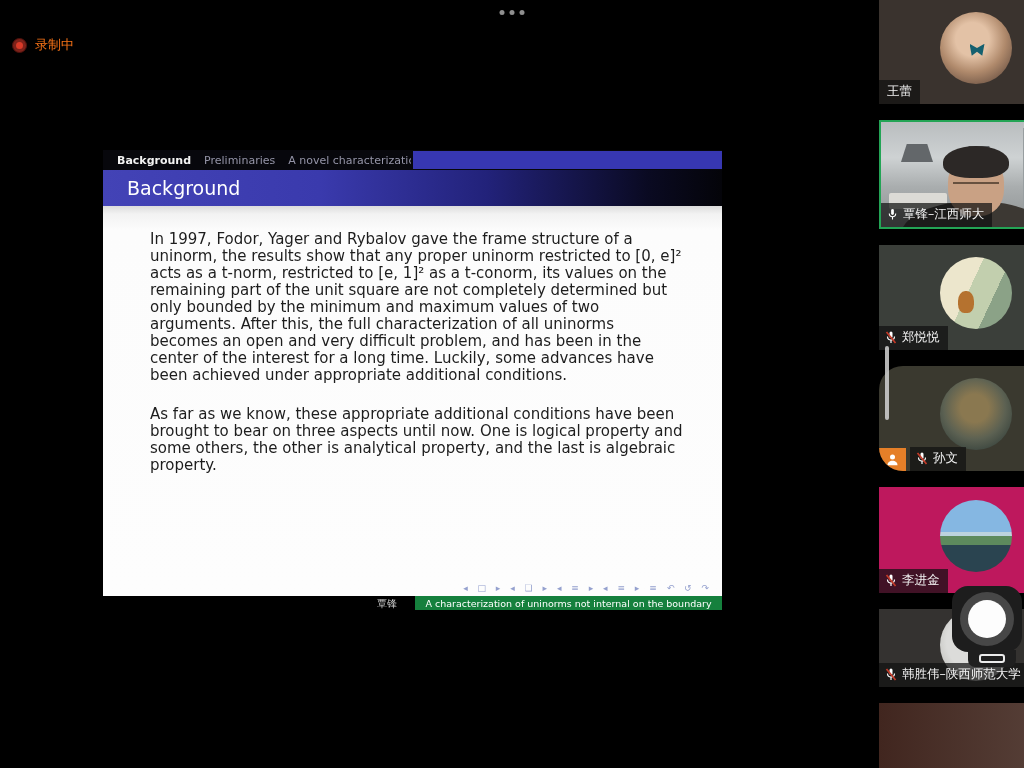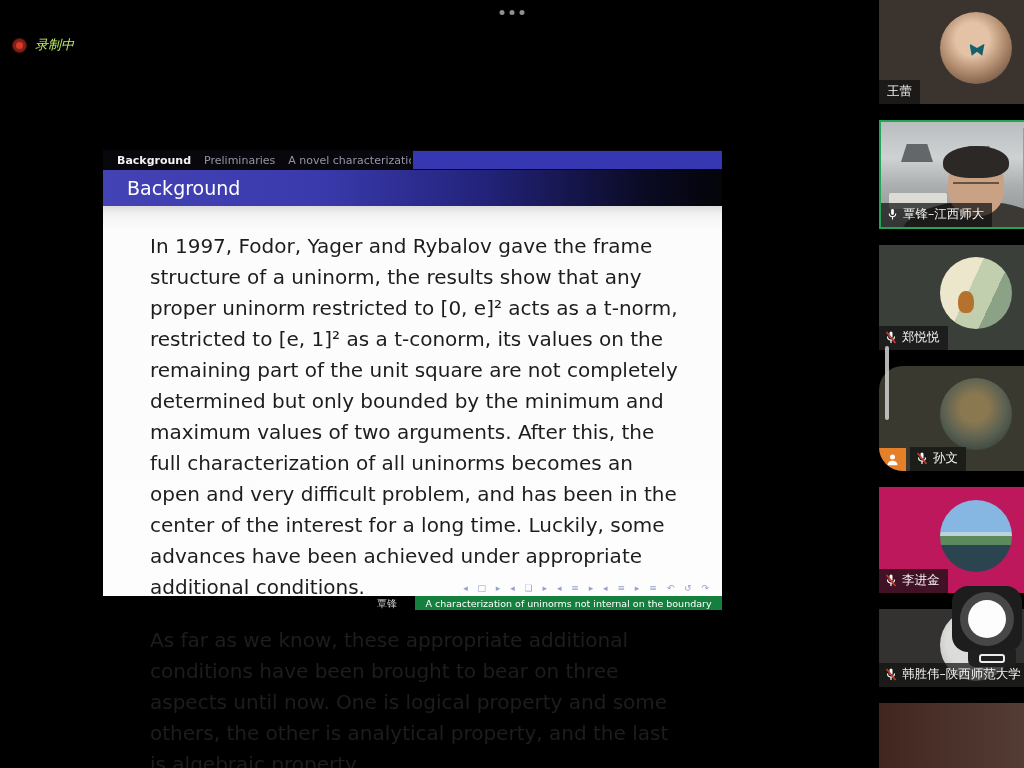--- a/index.html
+++ b/index.html
@@ -14,41 +14,41 @@
 
   
   .top-dots { position:absolute; top:6px; left:50%; transform:translateX(-50%);
     display:flex; gap:5px; padding:4px; }
   .top-dots i { width:5px; height:5px; border-radius:50%; background:#8f8f8f; }
 
   .rec { position:absolute; top:36px; left:12px; display:flex; align-items:center; gap:8px; }
   .rec-dot { width:15px; height:15px; border-radius:50%; background:#7e221a;
     border:1px solid #4c110c; display:flex; align-items:center; justify-content:center; }
   .rec-dot i { width:7px; height:7px; border-radius:50%; background:#d93a28; }
-  .rec-label { color:#bef264; font-size:13px;font-style:italic; }
+  .rec-label { color:#f97316; font-size:13px; }
 
   
   .slide { position:absolute; left:103px; top:150px; width:619px; }
 
   .slide-nav { position:relative; height:20px; background:#07070c; }
   .nav-texts { position:absolute; left:0; top:0; bottom:0; width:308px;
     display:flex; align-items:center; gap:13px; padding-left:14px;
     overflow:hidden; white-space:nowrap; }
   .nav-item { font-size:11px; color:#9595a8; }
   .nav-item.current { color:#f2f2f2; font-weight:bold; }
   .nav-bluebar { position:absolute; left:310px; right:0; top:1px; bottom:1px; background:#3737b2; }
 
   .slide-title { height:36px; color:#fff; font-size:19px; font-weight:500;
     display:flex; align-items:center; padding-left:24px;
     background:linear-gradient(90deg,#4343b6 0%, #3a3aad 35%, #22227a 62%, #0a0a22 88%, #040409 100%); }
 
   .slide-body { position:relative; height:390px; padding:25px 37px 0 47px;
     background:linear-gradient(180deg,#dcdcdc 0px, #f2f2f2 8px, #fcfcfc 24px, #fdfdfd 100%);
     color:#1d1d1d; }
-  .slide-body p { margin:0 0 22px 0; font-size:20px; line-height:31px; }
+  .slide-body p { margin:0 0 22px 0; font-size:15px; line-height:17px; }
 
   .beamer-nav { position:absolute; right:12px; bottom:3px; font-size:9px;
     color:#94a0ce; word-spacing:5px; letter-spacing:1px; }
 
   .slide-footer { position:relative; height:14px; margin-top:0; }
   .footer-author { position:absolute; left:274px; top:1px; font-size:10px; color:#cfcfcf; }
   .footer-bar { position:absolute; left:312px; top:0; width:307px; height:14px;
     background:#15803d; color:#fff; font-size:9.5px;
     display:flex; align-items:center; justify-content:center; white-space:nowrap; }
 

